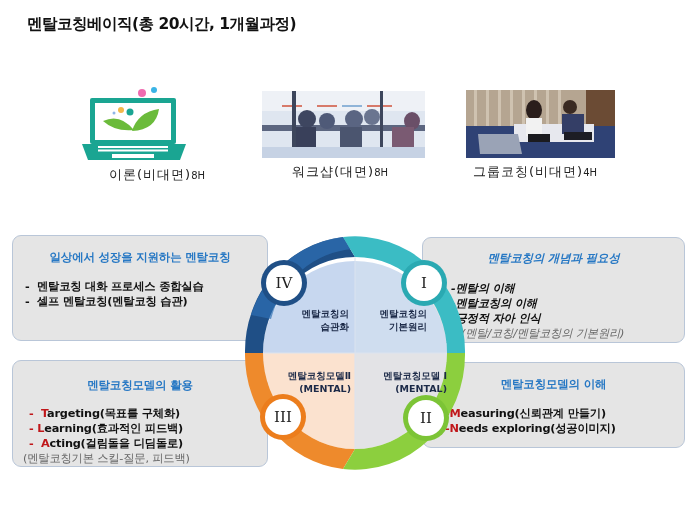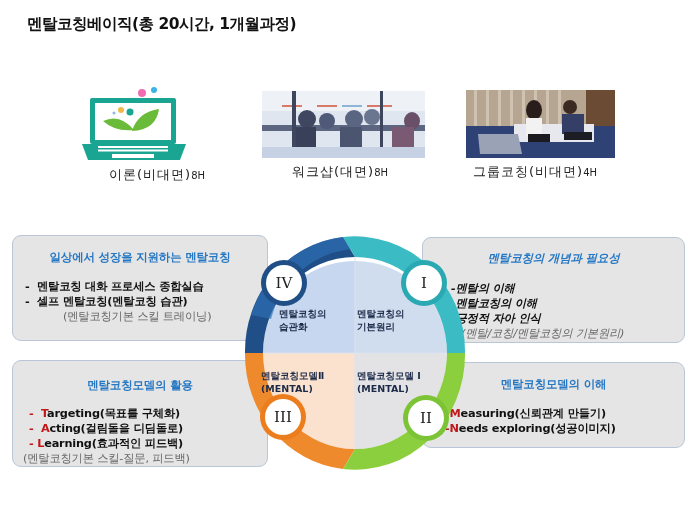--- a/index.html
+++ b/index.html
@@ -44,21 +44,21 @@
   .box .note { color: #666; font-weight: normal; }
 
   .b1 { left: 12px; top: 235px; width: 256px; height: 106px; }
   .b2 { left: 422px; top: 237px; width: 263px; height: 106px; font-style: italic; }
   .b3 { left: 12px; top: 360px; width: 256px; height: 107px; }
   .b4 { left: 422px; top: 362px; width: 263px; height: 86px; }
 
   .circle-wrap { position: absolute; left: 243px; top: 235px; width: 224px; height: 236px; }
   .qlabel {
     position: absolute; font-size: 9.5px; font-weight: bold; color: #1c2a48;
-    text-align: left; line-height: 13px; white-space: nowrap;
+    text-align: right; line-height: 13px; white-space: nowrap;
   }
   .roman {
     position: absolute; width: 36px; height: 36px; border-radius: 50%;
     background: #ffffff; display: flex; align-items: center; justify-content: center;
     font-family: "DejaVu Serif", "Liberation Serif", serif; font-size: 15px; color: #222;
   }
 </style>
 </head>
 <body>
 
@@ -146,40 +146,39 @@
   <div class="cap" style="position:static;">
     <span>그룹코칭(비대면)</span><span class="hrs">4H</span>
   </div>
 </div>
 
 <div class="box b1">
   <div class="head" style="top:14px;">일상에서 성장을 지원하는 멘탈코칭</div>
   <div class="items" style="left:12px; top:43px;">
     <div><span class="dash">-&nbsp; </span><span>멘탈코칭 대화 프로세스 종합실습</span></div>
     <div><span class="dash">-&nbsp; </span><span>셀프 멘탈코칭(멘탈코칭 습관)</span></div>
-    <div class="note" style="padding-left:38px;">(멘탈코칭기본 스킬 트레이닝)</div>
   </div>
 </div>
 
 <div class="box b2">
   <div class="head" style="top:13px;">멘탈코칭의 개념과 필요성</div>
   <div class="items" style="left:28px; top:43px;">
     <div><span class="dash">-</span><span>멘탈의 이해</span></div>
     <div><span class="dash">-</span><span>멘탈코칭의 이해</span></div>
     <div><span class="dash">-</span><span>긍정적 자아 인식</span></div>
     <div class="note" style="padding-left:10px;">(멘탈/코칭/멘탈코칭의 기본원리)</div>
   </div>
 </div>
 
 <div class="box b3">
   <div class="head" style="left:0; right:0; top:17px;">멘탈코칭모델의 활용</div>
   <div class="items" style="left:16px; top:45px;">
     <div><span class="red">-&nbsp; </span><span class="red">T</span><span>argeting(목표를 구체화)</span></div>
+    <div><span class="red">- </span><span class="red">L</span><span>earning(효과적인 피드백)</span></div>
     <div><span class="red">-&nbsp; </span><span class="red">A</span><span>cting(걸림돌을 디딤돌로)</span></div>
-    <div><span class="red">- </span><span class="red">L</span><span>earning(효과적인 피드백)</span></div>
     <div class="note" style="margin-left:-6px;">(멘탈코칭기본 스킬-질문, 피드백)</div>
   </div>
 </div>
 
 <div class="box b4">
   <div class="head" style="top:14px;">멘탈코칭모델의 이해</div>
   <div class="items" style="left:22px; top:43px;">
     <div><span class="red">-</span><span class="red">M</span><span>easuring(신뢰관계 만들기)</span></div>
     <div><span class="red">-</span><span class="red">N</span><span>eeds exploring(성공이미지)</span></div>
   </div>

